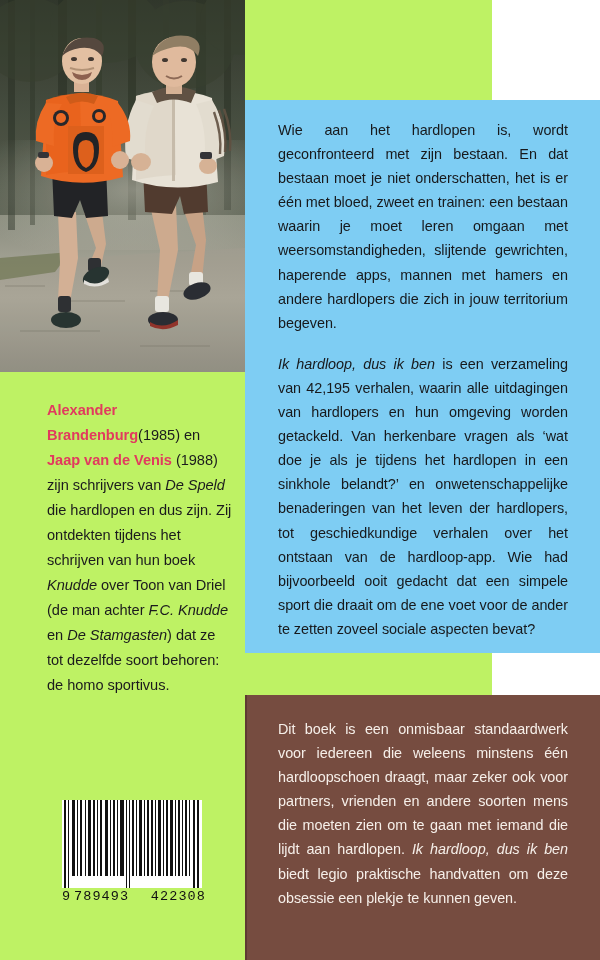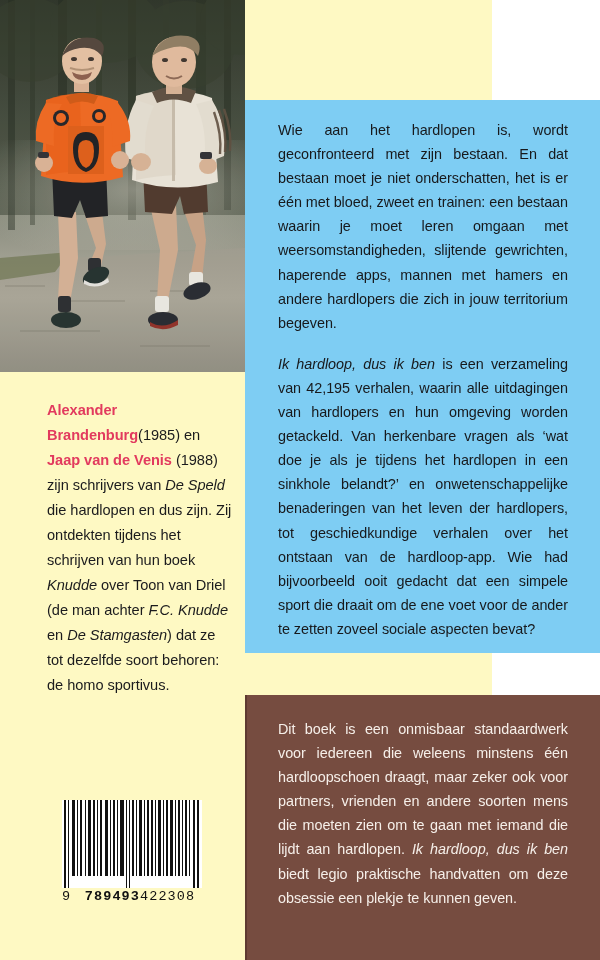--- a/index.html
+++ b/index.html
@@ -13,21 +13,21 @@
     overflow: hidden;
     font-family: "Liberation Sans", sans-serif;
     position: relative;
   }
 
   #cover {
     position: absolute;
     inset: 0;
     width: 492px;
     height: 960px;
-    background: #fef9c3;
+    background: #bef264;
   }
 
   
   .photo {
     position: absolute;
     left: 0;
     top: 0;
     width: 245px;
     height: 372px;
     overflow: hidden;
@@ -129,22 +129,22 @@
     display: flex;
     width: 148px;
     margin-left: -4px;
     margin-top: 1px;
     font-family: "Liberation Mono", monospace;
     font-size: 13.5px;
     color: #111111;
     letter-spacing: 0px;
   }
   .barcode-digits .d1 { width: 16px; text-align: center; }
-  .barcode-digits .d2 { flex: 1; text-align: right; letter-spacing: 1.1px; font-weight: bold; }
-  .barcode-digits .d3 { flex: 1; text-align: left; letter-spacing: 1.1px; }
+  .barcode-digits .d2 { flex: 1; text-align: left; letter-spacing: 1.1px; }
+  .barcode-digits .d3 { flex: 1; text-align: right; letter-spacing: 1.1px; }
 </style>
 </head>
 <body>
 
 <div id="cover">
 
   <div class="photo">
     <svg viewBox="0 0 245 372" preserveAspectRatio="xMidYMid slice">
       <defs>
         <linearGradient id="skyFog" x1="0" y1="0" x2="0" y2="1">

